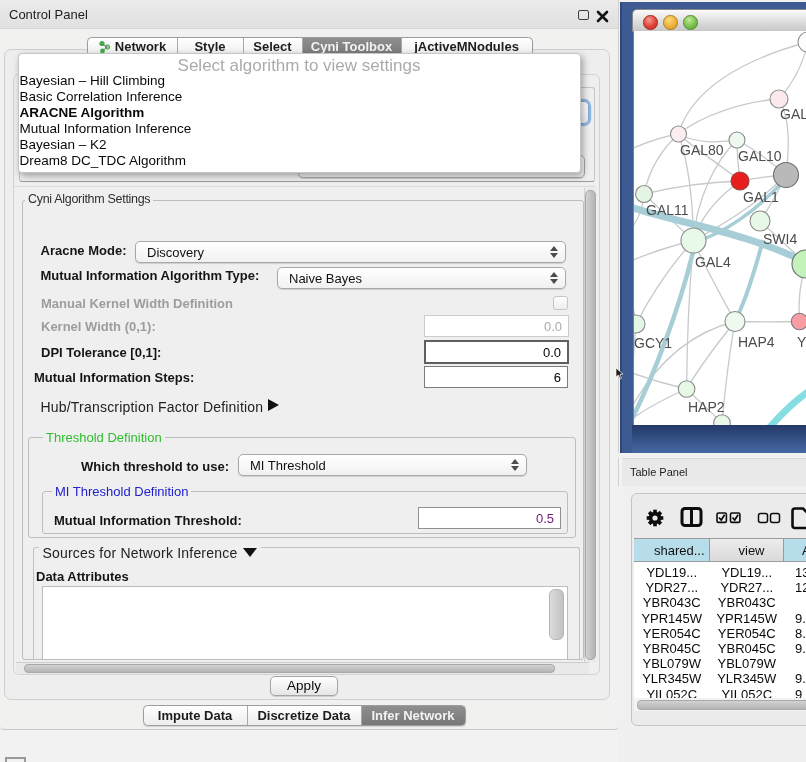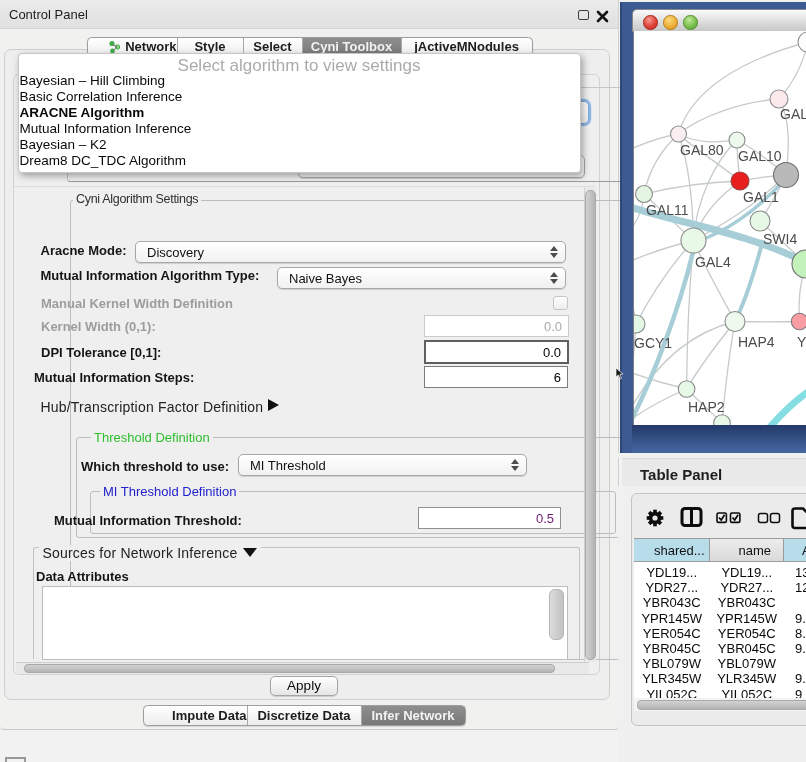--- a/index.html
+++ b/index.html
@@ -12,29 +12,29 @@
      border-bottom-left-radius:4px;border-bottom-right-radius:4px;}
   #cptitle{left:0;top:0;width:618px;height:28px;background:linear-gradient(#ebebeb,#e0e0e0);
      border-bottom:1px solid #d6d6d6;}
   #cptitle .t{position:absolute;left:9px;top:7px;font-size:13px;color:#1d1d1d;}
   #fbtn{left:578px;top:10px;width:9px;height:8px;border:1.6px solid #3c3c3c;border-radius:2px;}
   .seg{position:absolute;display:flex;border:1px solid #9d9d9d;border-radius:4.5px;
      background:linear-gradient(#ffffff,#ededed);overflow:hidden;
      box-shadow:0 1px 1px rgba(0,0,0,.12);}
   .seg .s{display:flex;align-items:center;justify-content:center;font-size:13px;font-weight:bold;
      color:#1c1c1c;border-left:1px solid #a9a9a9;white-space:nowrap;}
-  .seg .s:first-child{border-left:none;justify-content:flex-end;}
+  .seg .s:first-child{border-left:none;}
   .seg .sel{background:linear-gradient(#8f8f8f,#787878);color:#f3f3f3;}
   #tabsTop{left:86.5px;top:36.5px;height:18px;}
   #tabsBot{left:142.5px;top:705px;height:19px;}
   
   #tabbox{left:4px;top:49px;width:604px;height:649px;border:1px solid #cfcfcf;border-radius:7px;background:#eeeeee;}
   #innerpanel{left:13px;top:74px;width:585px;height:599px;border:1px solid #d2d2d2;border-radius:6px;background:#efefef;}
   
-  .grp{position:absolute;border:1px solid #bdbdbd;border-radius:3px;margin-left:48px;}
+  .grp{position:absolute;border:1px solid #bdbdbd;border-radius:3px;}
   .grp .lg{position:absolute;top:-8px;font-size:13px;background:#efefef;padding:0 3px;white-space:nowrap;}
   .lbl{position:absolute;font-size:13px;font-weight:bold;color:#151515;white-space:nowrap;}
   .dis{color:#9d9d9d;}
   .combo{position:absolute;background:linear-gradient(#ffffff,#f1f1f1);
      border:1px solid #a8a8a8;border-radius:5px;box-shadow:0 1px 1px rgba(0,0,0,.14);
      font-size:13px;color:#111;}
   .combo .tx{position:absolute;left:11px;top:2.5px;}
   .arr{position:absolute;right:7px;width:8px;}
   .arr i{position:absolute;left:0;width:0;height:0;border-left:4px solid transparent;border-right:4px solid transparent;}
   .arr .up{top:0;border-bottom:5px solid #4c4c4c;}
@@ -52,21 +52,21 @@
      border:1px solid #c6c6c6;border-radius:4px;box-shadow:2px 3px 7px rgba(0,0,0,.34);}
   #popup .it{position:absolute;left:1px;font-size:13.5px;color:#090909;white-space:nowrap;}
   #popup .prompt{position:absolute;left:0;right:0;top:5px;text-align:center;color:#ababab;font-size:17px;}
   
   #desktop{left:620px;top:2px;width:186px;height:451px;background:#3d5a92;border-left:2px solid #2d4877;}
   #ntitle{left:632px;top:9px;width:174px;height:21px;background:linear-gradient(#fafafa,#c7c7c7);
      border:1px solid #888;border-right:none;border-top-left-radius:5px;}
   .light{position:absolute;top:5px;width:12.5px;height:12.5px;border-radius:50%;}
   #ncontent{left:633px;top:31px;width:173px;height:394px;background:#fff;border-left:1px solid #7e7e7e;}
   #tpanel-title{left:622px;top:458px;width:184px;height:28px;background:#e9e9e9;border-top:1px solid #d8d8d8;}
-  #tpanel-title .t{position:absolute;left:18px;top:7px;font-size:15px;color:#1d1d1d;font-weight:bold;}
+  #tpanel-title .t{position:absolute;left:8px;top:7px;font-size:11px;color:#1d1d1d;}
   #tbox{left:631px;top:493px;width:179px;height:231px;background:#ebebeb;border:1px solid #c5c5c5;border-radius:6px;}
 </style>
 </head>
 <body>
 <div id="stage">
 
   <div class="abs" style="left:8px;top:0;width:2px;height:4px;background:#9f9f9f"></div>
 
   <div id="cpwin" class="abs">
     <div id="cptitle" class="abs">
@@ -313,21 +313,21 @@
       <path d="M87.5 12.5 L89.7 15 L93.1 9.7" stroke-width="1.7"></path>
       <rect x="113.5" y="8.5" width="9" height="9" rx="2" stroke-width="1.5"></rect>
       <rect x="125.5" y="8.5" width="9" height="9" rx="2" stroke-width="1.5"></rect>
     </g>
 
     <path d="M150 3.5 h8 l5 5 v12 a2.5 2.5 0 0 1 -2.5 2.5 h-10.5 a2.5 2.5 0 0 1 -2.5 -2.5 v-14.5 a2.5 2.5 0 0 1 2.5 -2.5 z" fill="none" stroke="#0c0c0c" stroke-width="2.6"></path>
   </svg>
 
   <div class="abs" style="left:634px;top:538px;width:172px;height:160px;background:#fff;overflow:hidden">
     <div class="abs" style="left:0;top:0;width:75.5px;height:24px;background:#b7dcea;border:1px solid #9b9b9b;border-left:none;box-sizing:border-box;text-align:left;font-size:13px;color:#111;padding-top:3.5px;padding-left:20px">shared...</div>
-    <div class="abs" style="left:75.5px;top:0;width:74.5px;height:24px;background:linear-gradient(#ececec,#dadada);border:1px solid #9b9b9b;border-left:none;box-sizing:border-box;text-align:left;font-size:13px;color:#111;padding-top:3.5px;padding-left:29px">name</div>
+    <div class="abs" style="left:75.5px;top:0;width:74.5px;height:24px;background:linear-gradient(#ececec,#dadada);border:1px solid #9b9b9b;border-left:none;box-sizing:border-box;text-align:left;font-size:13px;color:#111;padding-top:3.5px;padding-left:29px">view</div>
     <div class="abs" style="left:150px;top:0;width:60px;height:24px;background:#b7dcea;border:1px solid #9b9b9b;border-left:none;box-sizing:border-box;font-size:13px;color:#111;padding-top:3.5px;padding-left:18px">A</div>
     <div class="abs" id="rows" style="left:0;top:27px;width:172px;font-size:13px;color:#0a0a0a;line-height:15.2px">
         <div style="height:15.2px;position:relative">
           <span style="position:absolute;left:0;width:75.5px;text-align:center">YDL19...</span>
           <span style="position:absolute;left:75.5px;width:74.5px;text-align:center">YDL19...</span>
           <span style="position:absolute;left:161px">13</span>
         </div>
         <div style="height:15.2px;position:relative">
           <span style="position:absolute;left:0;width:75.5px;text-align:center">YDR27...</span>
           <span style="position:absolute;left:75.5px;width:74.5px;text-align:center">YDR27...</span>

